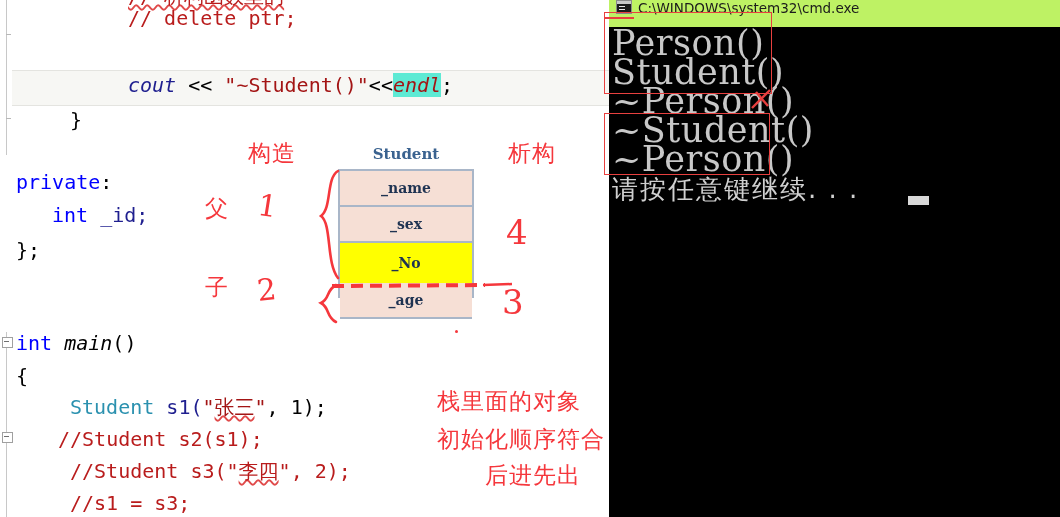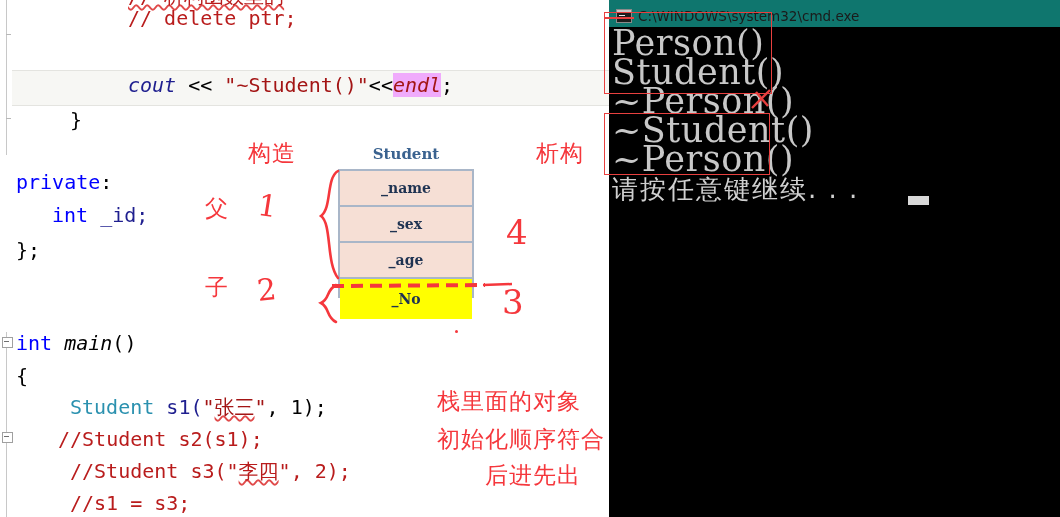--- a/index.html
+++ b/index.html
@@ -27,21 +27,21 @@
   .str{color:#a31515;}
   .typ{color:#2b91af;}
   .var{color:#1f1f8f;}
   .plain{color:#000000;}
   .ital{font-style:italic;}
 
   .squig{text-decoration:underline wavy #e04a4a;text-decoration-skip-ink:none;}
 
   #coutband{position:absolute;left:12px;top:70px;width:597px;height:34px;
             background:#f7f7f4;border-top:1px solid #e4e4e0;border-bottom:1px solid #e4e4e0;}
-  .endlhl{background:#f0abfc;}
+  .endlhl{background:#5eead4;}
 
   
   #diagram{position:absolute;left:338px;top:169px;width:136px;height:129px;
            border:2px solid #a9b6c8;box-sizing:border-box;background:#f6dfd5;}
   .drow{position:relative;height:36px;box-sizing:border-box;
         border-bottom:2px solid #a9b6c8;background:#f6dfd5;
         font-family:"DejaVu Serif","Liberation Serif",serif;
         font-weight:bold;font-size:14px;color:#1f3352;
         display:flex;align-items:center;justify-content:center;}
   .drow.yellow{background:#ffff00;border-bottom:none;height:40px;}
@@ -50,21 +50,21 @@
         font-size:15px;color:#3b6390;}
 
   
   .ann{position:absolute;color:#f5373c;font-family:"DejaVu Sans","Liberation Sans",sans-serif;}
   .ann-cn{font-size:23px;color:#f5373c;letter-spacing:1px;}
   .hand{color:#f5373c;font-family:"DejaVu Serif","Liberation Serif",serif;}
 
   
   #console{position:absolute;left:609px;top:0;width:451px;height:517px;background:#000000;}
   #console-title{position:absolute;left:609px;top:0;width:451px;height:31px;
-                 background:#0f766e;display:flex;align-items:center;}
+                 background:#bef264;display:flex;align-items:flex-start;}
   #console-icon{width:16px;height:14px;margin-left:7px;margin-right:6px;
                 background:#1d1d1d;border:1px solid #8a8a8a;position:relative;box-sizing:border-box;}
   #console-icon::before{content:"";position:absolute;left:0;top:0;right:0;height:3px;background:#c9c9c9;}
   #console-icon::after{content:"";position:absolute;left:2px;top:5px;width:6px;height:1px;background:#e8e8e8;
                        box-shadow:0 3px 0 #e8e8e8;}
   #console-title-text{font-size:13.5px;color:#1b1b1b;
                       font-family:"DejaVu Sans","Liberation Sans",sans-serif;}
   #console-body{position:absolute;left:609px;top:27px;width:451px;height:490px;
                 background:#000000;overflow:hidden;}
   .cline{position:absolute;left:3px;white-space:pre;color:#c8c8c8;
@@ -120,38 +120,38 @@
     <div class="code" style="left:58px;top:429px;"><span class="cmt">//Student s2(s1);</span></div>
 
     <div class="code" style="left:70px;top:461px;"><span class="cmt">//Student s3(</span><span class="cmt">"</span><span class="cmt squig">李四</span><span class="cmt">"</span><span class="cmt">, 2);</span></div>
 
     <div class="code" style="left:70px;top:493px;"><span class="cmt">//s1 = s3;</span></div>
 
     <div id="diagram-title">Student</div>
     <div id="diagram">
       <div class="drow">_name</div>
       <div class="drow">_sex</div>
+      <div class="drow yellow">_No</div>
       <div class="drow">_age</div>
-      <div class="drow yellow">_No</div>
     </div>
 
     <svg style="position:absolute;left:320px;top:278px;width:230px;height:16px;">
       <line x1="12" y1="8" x2="165" y2="7" stroke="#f5373c" stroke-width="4" stroke-dasharray="12,7"></line>
       <line x1="163" y1="7" x2="192" y2="6" stroke="#f5373c" stroke-width="2.5"></line>
     </svg>
 
     <svg style="position:absolute;left:316px;top:168px;width:30px;height:115px;">
       <path d="M22 3 C10 10, 16 40, 5 48 C16 56, 10 95, 22 110" stroke="#f5373c" stroke-width="2.6" fill="none" stroke-linecap="round"></path>
     </svg>
     <svg style="position:absolute;left:318px;top:283px;width:26px;height:42px;">
       <path d="M18 2 C8 7, 12 16, 3 20 C12 25, 8 34, 18 39" stroke="#f5373c" stroke-width="2.6" fill="none" stroke-linecap="round"></path>
     </svg>
 
     <div class="ann ann-cn" style="left:248px;top:138px;">构造</div>
-    <div class="ann ann-cn" style="left:536px;top:138px;">析构</div>
+    <div class="ann ann-cn" style="left:508px;top:138px;">析构</div>
     <div class="ann ann-cn" style="left:205px;top:193px;">父</div>
     <div class="ann hand" style="left:258px;top:188px;font-size:30px;transform:rotate(9deg);">1</div>
     <div class="ann ann-cn" style="left:205px;top:272px;">子</div>
     <div class="ann hand" style="left:257px;top:272px;font-size:30px;transform:rotate(-6deg);">2</div>
     <div class="ann hand" style="left:506px;top:212px;font-size:34px;">4</div>
     <div class="ann hand" style="left:502px;top:282px;font-size:34px;">3</div>
 
     <div style="position:absolute;left:455px;top:330px;width:3px;height:3px;background:#f5373c;border-radius:50%;"></div>
 
     <div class="ann ann-cn" style="left:437px;top:386px;">栈里面的对象</div>

